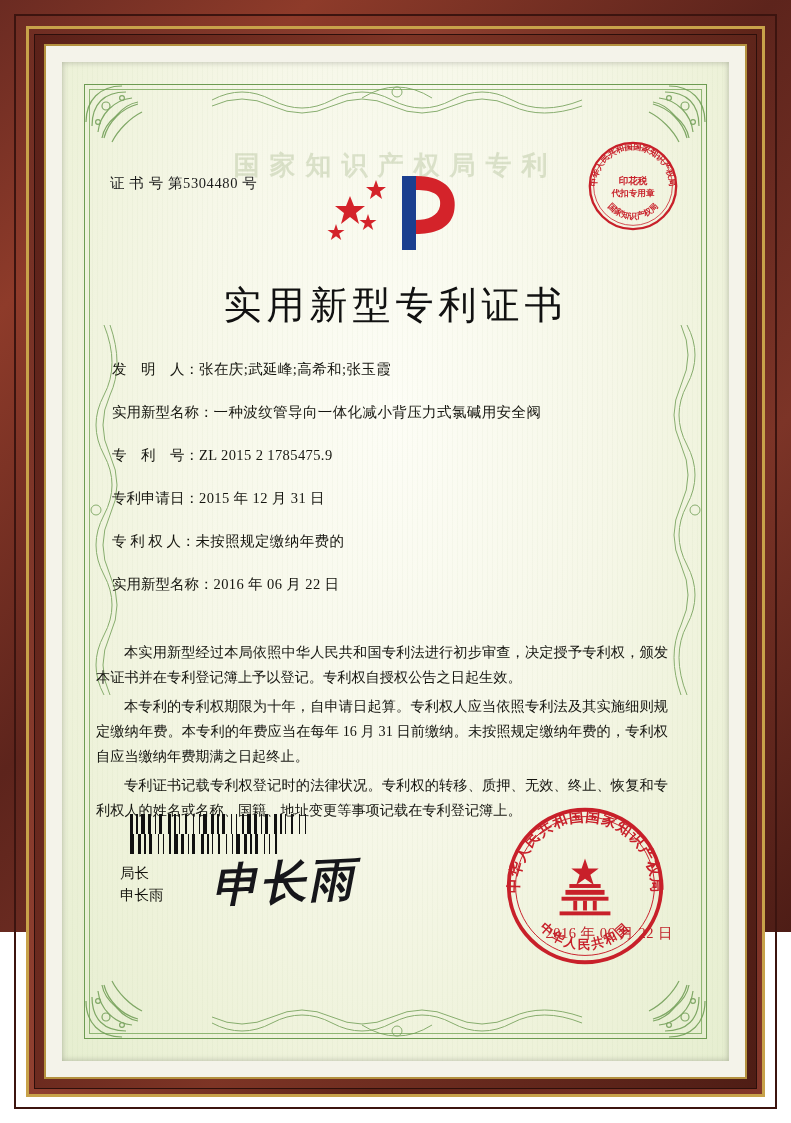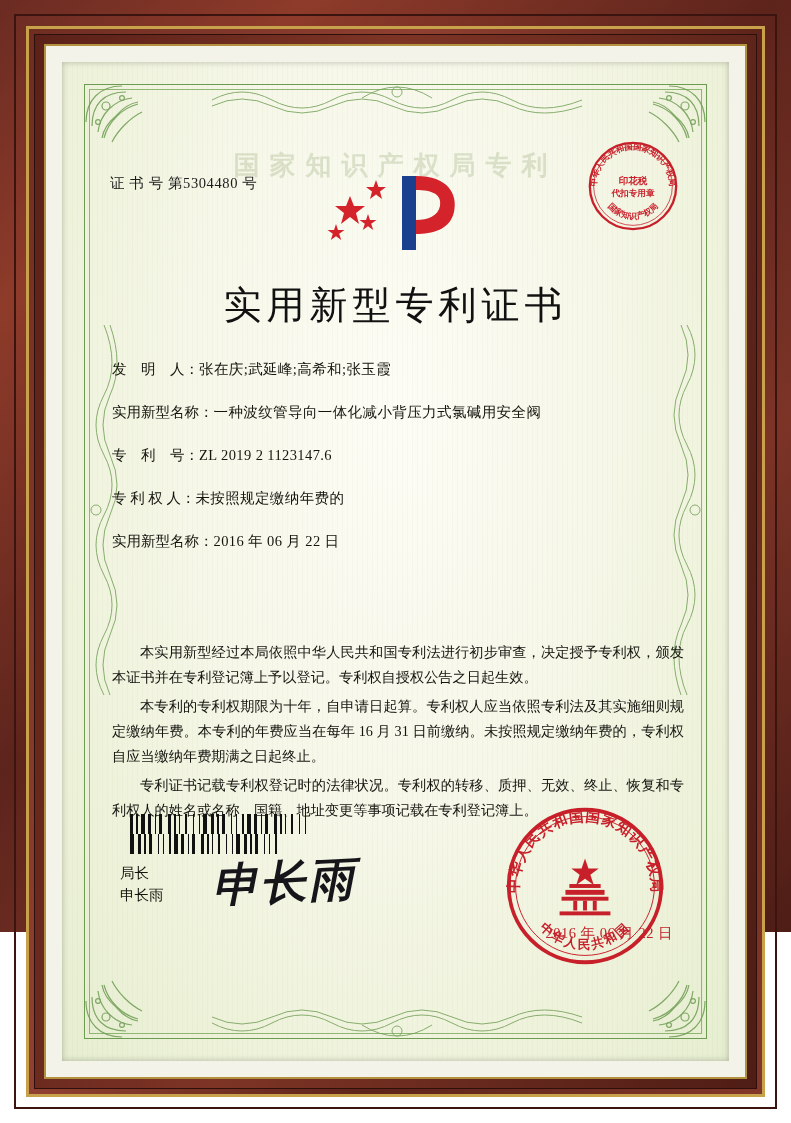--- a/index.html
+++ b/index.html
@@ -184,21 +184,21 @@
     font-family: "Liberation Serif", serif;
   }
   .field-value {
     font-family: "Liberation Serif", serif;
     letter-spacing: 0.4px;
   }
 
   
   .body-text {
     position: absolute;
-    left: 50px;
+    left: 34px;
     top: 578px;
     width: 572px;
     font-size: 14.2px;
     line-height: 25px;
     color: #14140f;
     text-align: justify;
   }
   .body-text p {
     margin: 0 0 4px 0;
     text-indent: 28px;
@@ -419,21 +419,25 @@
       <div class="field-row">
         <span class="field-label">发　明　人：</span>
         <span class="field-value">张在庆;武延峰;高希和;张玉霞</span>
       </div>
       <div class="field-row">
         <span class="field-label">实用新型名称：</span>
         <span class="field-value">一种波纹管导向一体化减小背压力式氯碱用安全阀</span>
       </div>
       <div class="field-row">
         <span class="field-label">专　利　号：</span>
-        <span class="field-value">ZL 2019 2 1123147.6</span>
+        <span class="field-value">ZL 2015 2 1785475.9</span>
+      </div>
+      <div class="field-row">
+        <span class="field-label">专利申请日：</span>
+        <span class="field-value">2015 年 12 月 31 日</span>
       </div>
       <div class="field-row">
         <span class="field-label">专 利 权 人：</span>
         <span class="field-value">未按照规定缴纳年费的</span>
       </div>
       <div class="field-row">
         <span class="field-label">实用新型名称：</span>
         <span class="field-value">2016 年 06 月 22 日</span>
       </div>
     </div>

